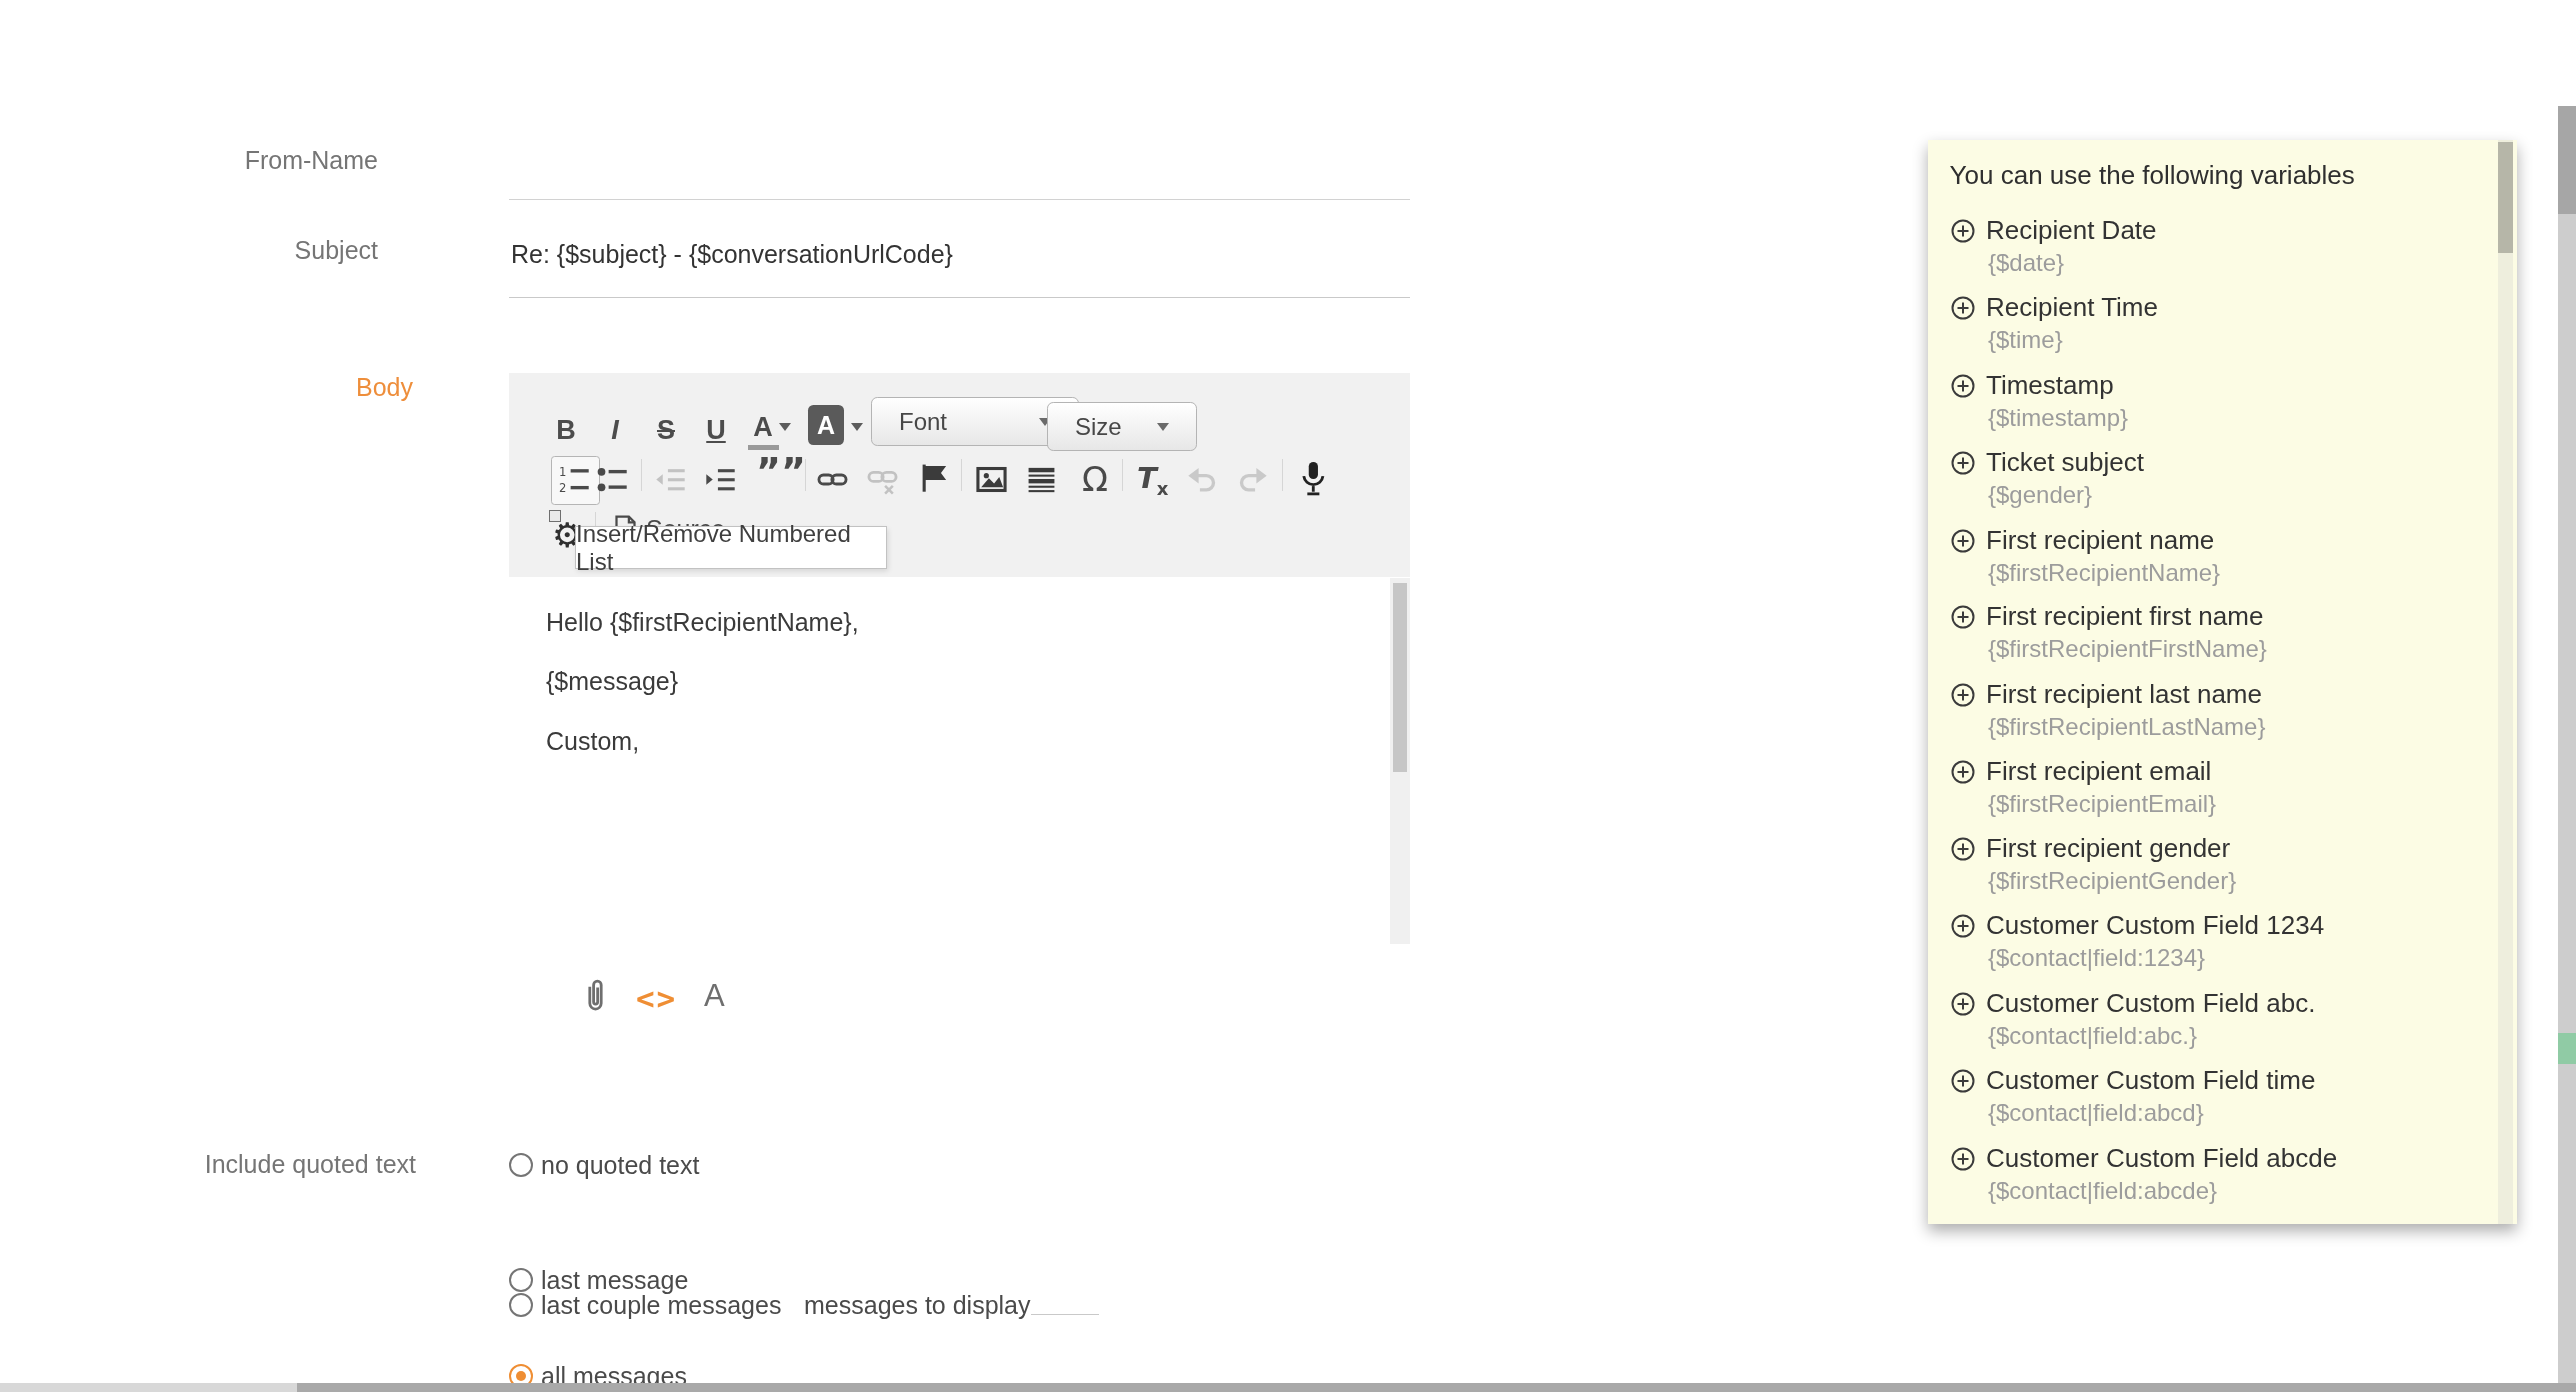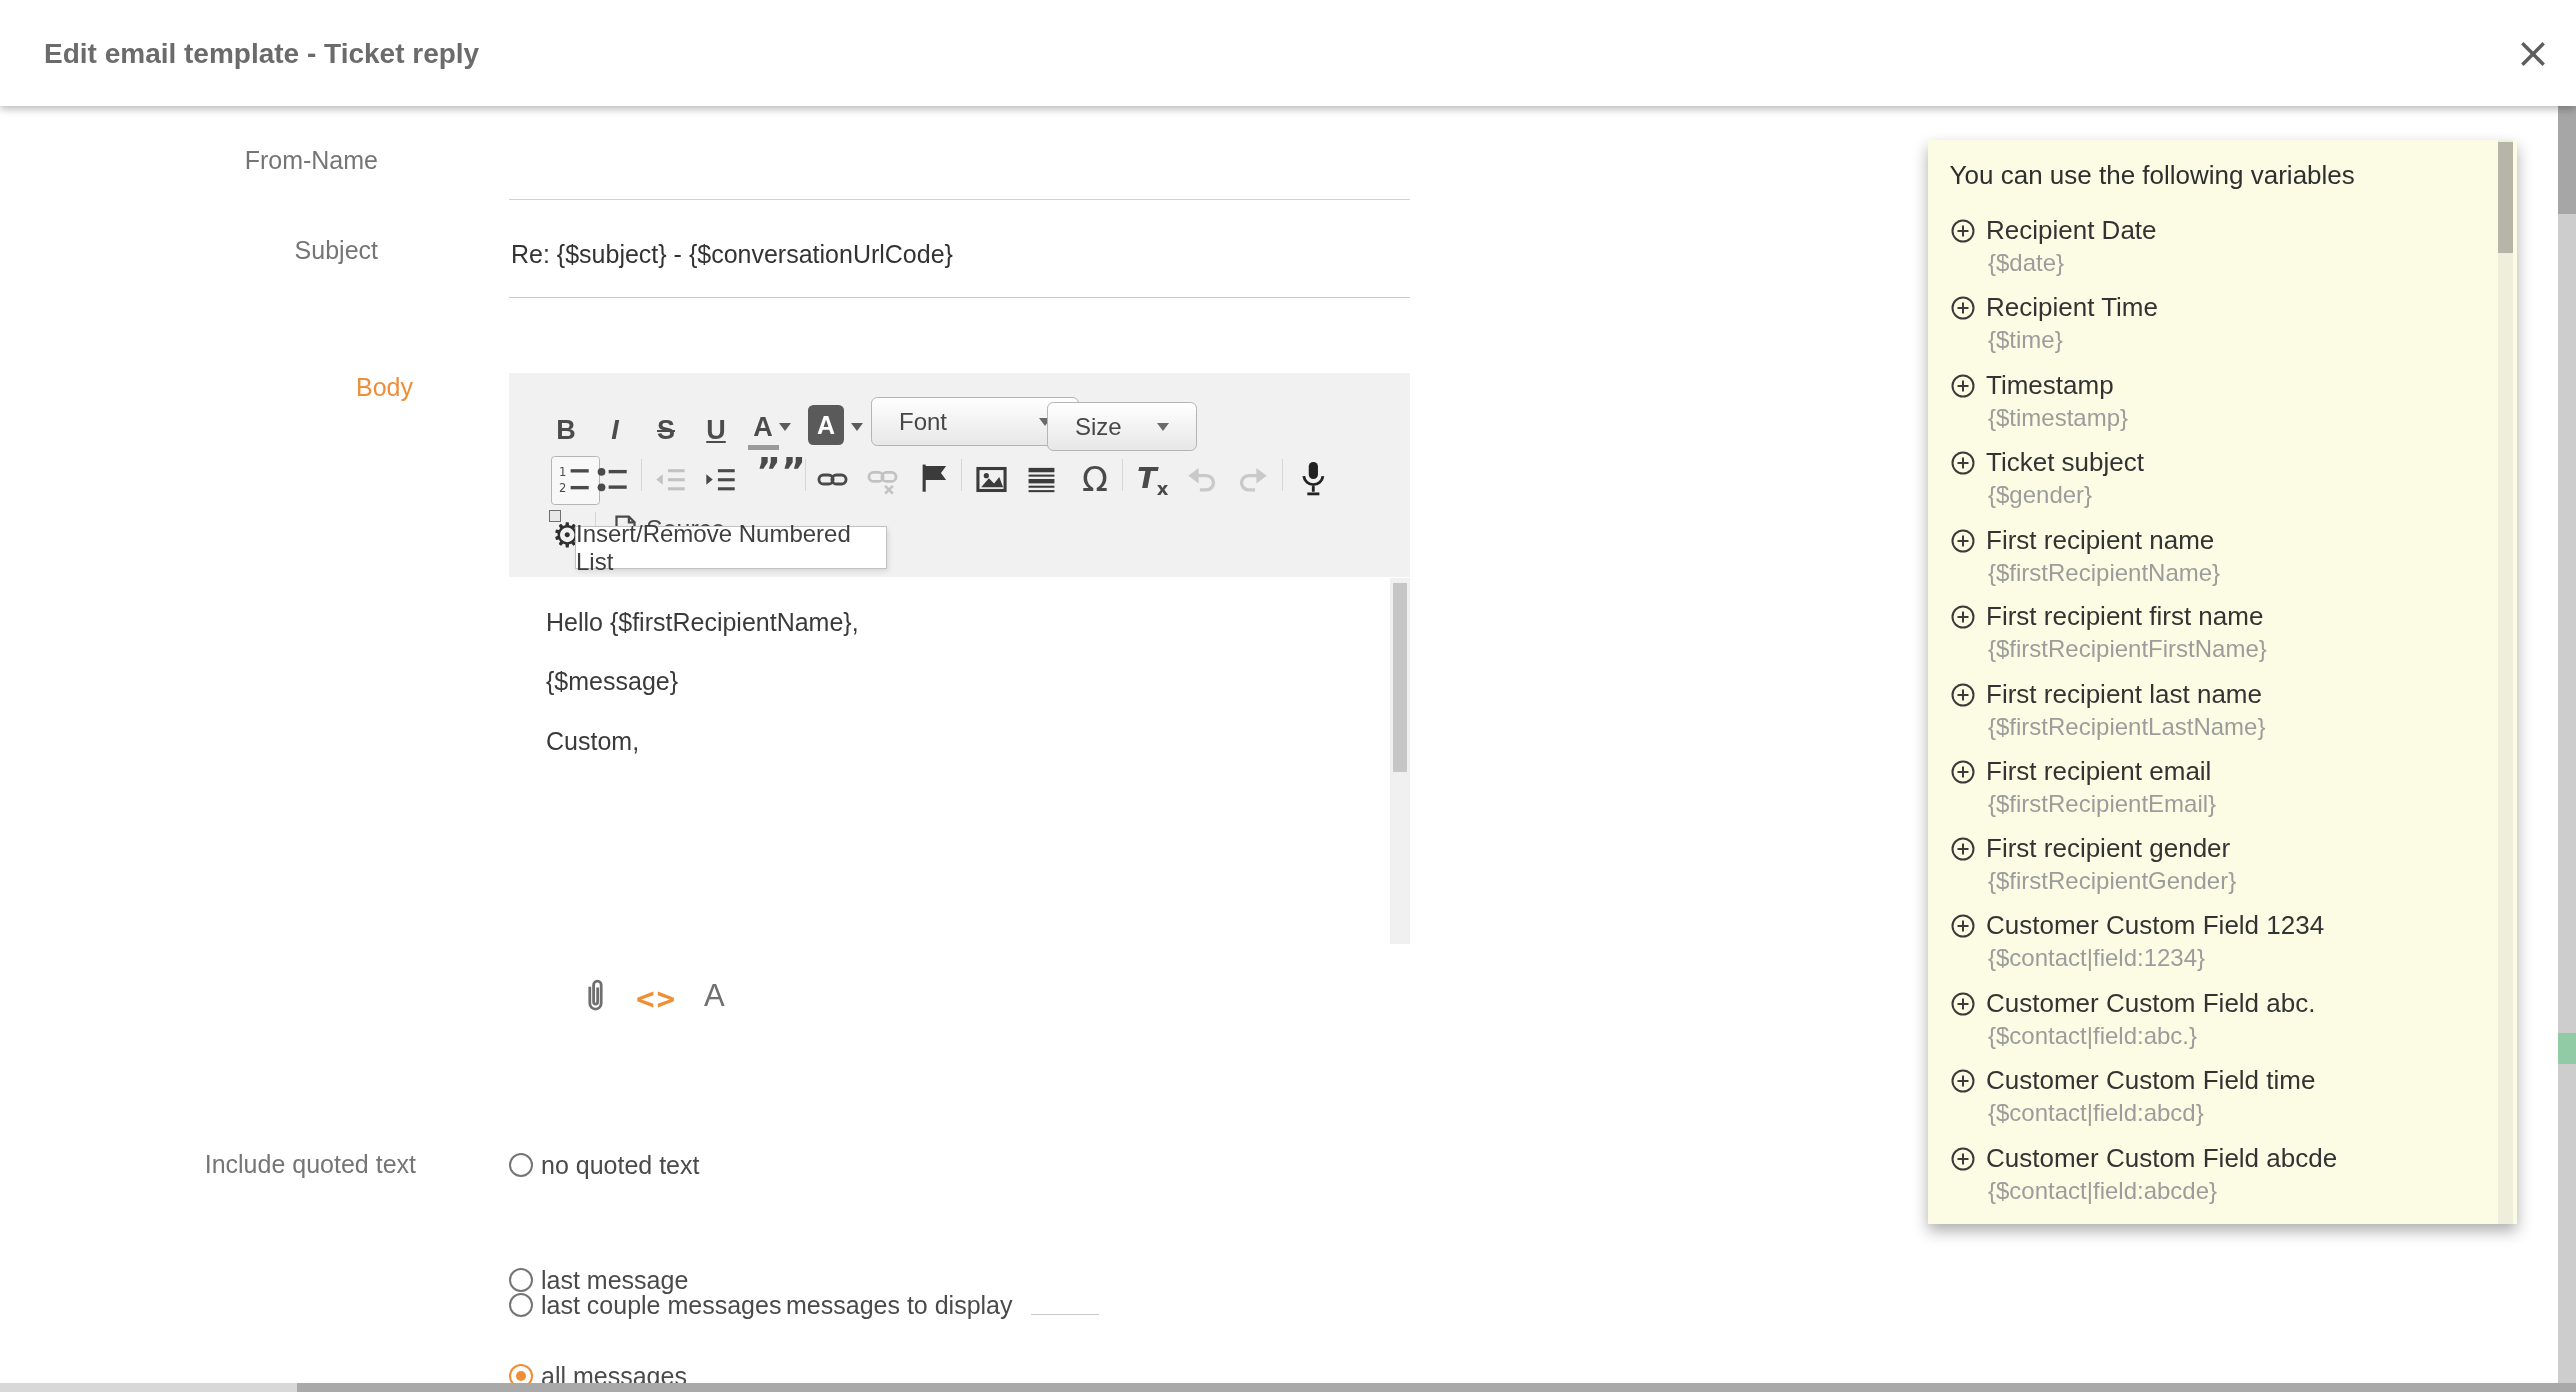--- a/index.html
+++ b/index.html
@@ -49,21 +49,21 @@
   .code-ic{font-size:31px;font-weight:bold;color:#ef8e34;letter-spacing:1.8px;font-family:"DejaVu Sans Mono", monospace;}
   .a-ic{font-size:31px;color:#6f6f6f;}
   
   .opt{position:absolute;left:509px;height:40px;display:flex;align-items:center;cursor:pointer;}
   .radio{width:20px;height:20px;border:2.7px solid #757575;border-radius:50%;position:relative;
          flex:0 0 auto;}
   .opt.selected .radio{border-color:#ef8e34;}
   .opt.selected .radio::after{content:'';position:absolute;left:4.5px;top:4.5px;width:10.8px;height:10.8px;
          border-radius:50%;background:#ef8e34;}
   .opt-label{margin-left:8px;font-size:25px;color:#4a4a4a;white-space:nowrap;}
-  .extra-label{position:absolute;left:277px;font-size:25px;color:#4a4a4a;white-space:nowrap;}
+  .extra-label{position:absolute;left:295px;font-size:25px;color:#4a4a4a;white-space:nowrap;}
   .extra-line{position:absolute;left:522px;top:29px;width:68px;border-bottom:1.8px solid #c9c9c9;}
   
   .vars{position:absolute;left:1928px;top:140px;width:589px;height:1084px;background:#fcfce4;
         box-shadow:0 7.2px 14.4px rgba(0,0,0,.32);z-index:20;}
   .vars-title{position:absolute;left:21.6px;top:20px;font-size:26px;color:#2f2f2f;}
   .var-item{position:absolute;left:0;width:540px;height:72px;cursor:pointer;}
   .v-ic{position:absolute;left:23.4px;top:3.6px;width:24px;height:24px;}
   .v-label{position:absolute;left:58px;top:0;font-size:26px;color:#333;white-space:nowrap;}
   .v-code{position:absolute;left:60px;top:34px;font-size:24px;color:#9c9c9c;white-space:nowrap;}
   .v-scroll{position:absolute;left:570px;top:0;width:15.3px;height:100%;background:#eeeedd;}
@@ -74,27 +74,20 @@
   .win-green{position:absolute;left:0;top:927px;width:18px;height:31px;background:#90cba5;}
   .hbar{position:absolute;left:0;top:1383px;width:2576px;height:9px;background:#d8d8d8;}
   .hbar-thumb{position:absolute;left:297px;top:0;width:2279px;height:9px;background:#a9a9a9;}
   svg{display:block;}
 </style>
 </head>
 <body>
 
 <div id="screen">
 
-  <div class="header">
-    <div class="title">Edit email template - Ticket reply</div>
-    <svg class="close" viewBox="0 0 24 24">
-      <line x1="4" y1="4" x2="20" y2="20" stroke="#5d5d5d" stroke-width="2.6"></line>
-      <line x1="20" y1="4" x2="4" y2="20" stroke="#5d5d5d" stroke-width="2.6"></line>
-    </svg>
-  </div>
 
   <div class="flabel" style="right:2198px;top:146px;">From-Name</div>
   <div class="uline" style="top:199px;"></div>
 
   <div class="flabel" style="right:2198px;top:236px;">Subject</div>
   <div class="subject-value">Re: {$subject} - {$conversationUrlCode}</div>
   <div class="uline" style="top:297px;border-color:#c9c9c9;"></div>
 
   <div class="flabel orange" style="right:2163px;top:373px;">Body</div>
 

